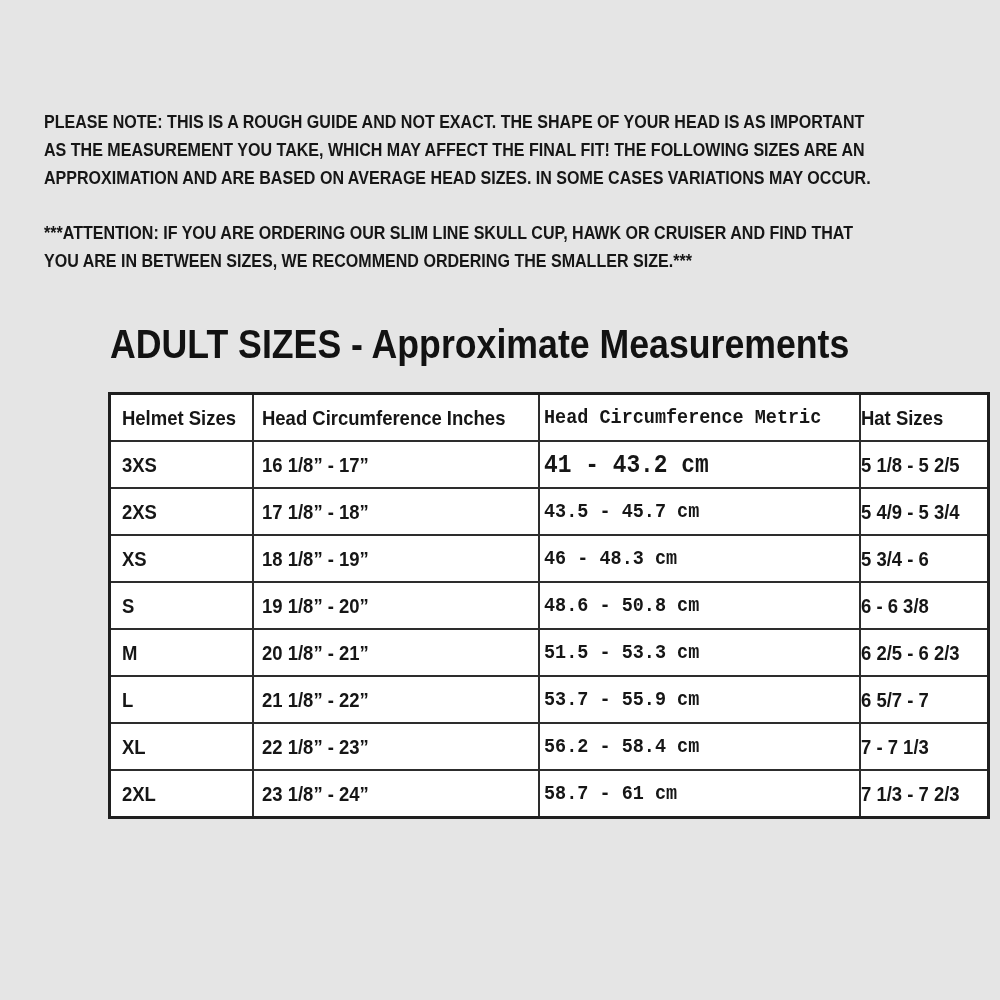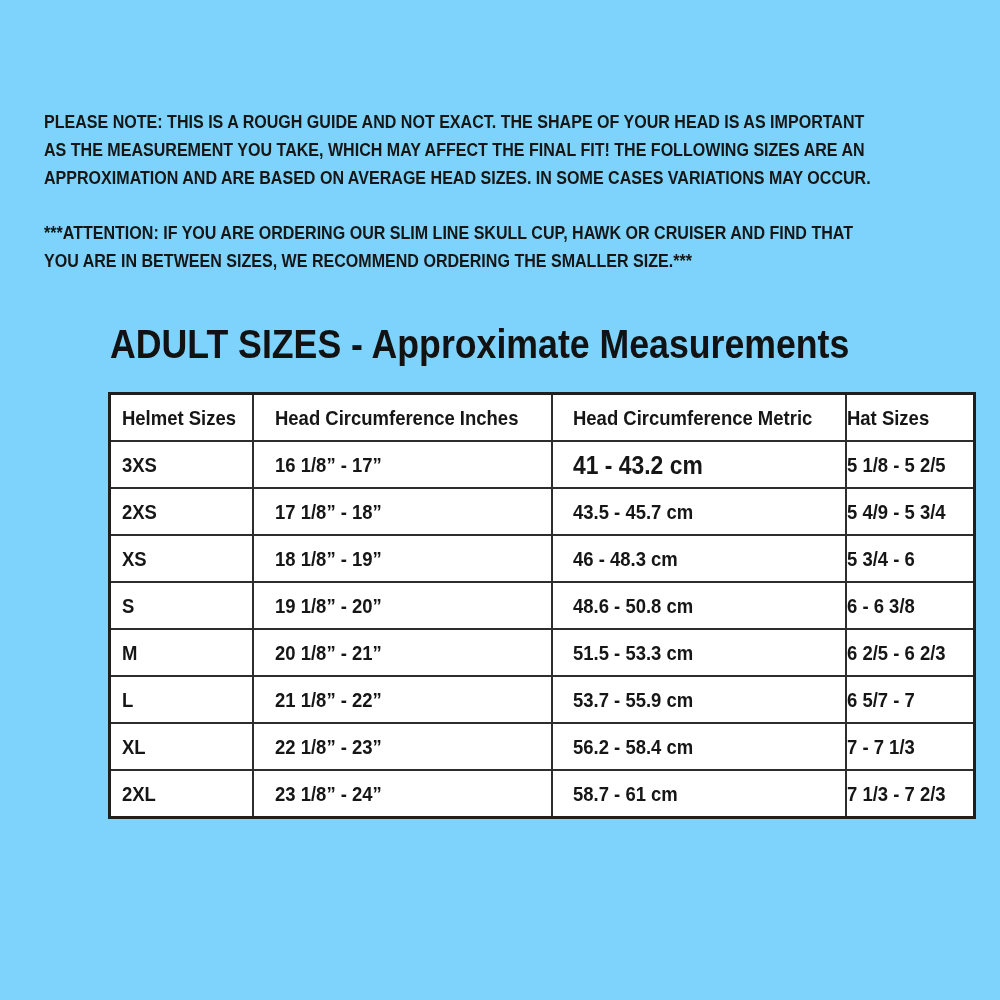--- a/index.html
+++ b/index.html
@@ -5,21 +5,21 @@
   html, body {
     margin: 0;
     padding: 0;
     background: #ffffff;
     font-family: "Liberation Sans", sans-serif;
   }
   .page {
     position: relative;
     width: 1000px;
     height: 1000px;
-    background: #7dd3fc;
+    background: #e5e5e5;
     color: #1a1a1a;
     overflow: hidden;
   }
   
   .para {
     position: absolute;
     left: 44px;
   }
   .para-line {
     font-weight: bold;
@@ -66,22 +66,22 @@
     padding: 0;
     vertical-align: middle;
     text-align: left;
     overflow: hidden;
   }
   .col1 { width: 137px; }
   .col2 { width: 266px; }
   .col3 { width: 267px; }
   .col4 { width: 128px; }
   td.c1, th.c1 { padding-left: 11px; }
-  td.c2, th.c2 { padding-left: 21px;  }
-  td.c3, th.c3 { padding-left: 20px; }
+  td.c2, th.c2 { padding-left: 8px;  }
+  td.c3, th.c3 { padding-left: 4px; font-family: Liberation Mono, monospace; }
   td.c4, th.c4 { }
   .ct {
     display: inline-block;
     font-weight: bold;
     font-size: 21px;
     line-height: 1;
     white-space: nowrap;
     transform: scaleX(0.88);
     transform-origin: 0 50%;
     color: #161616;

